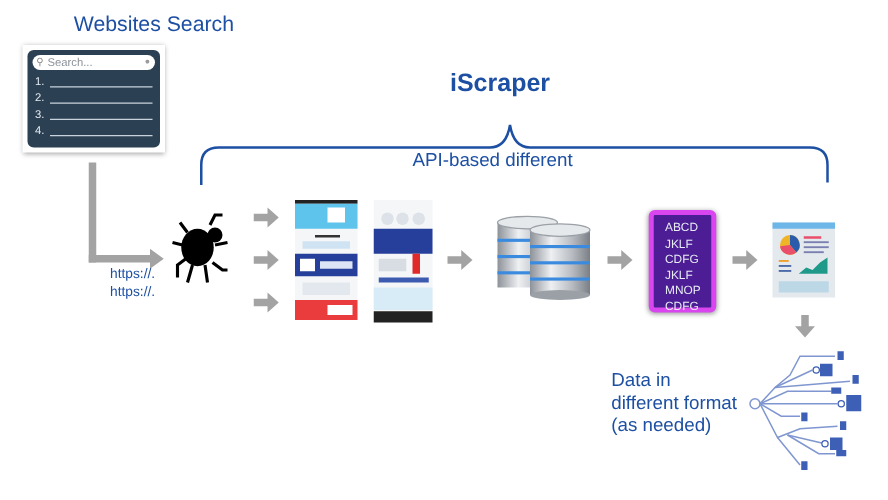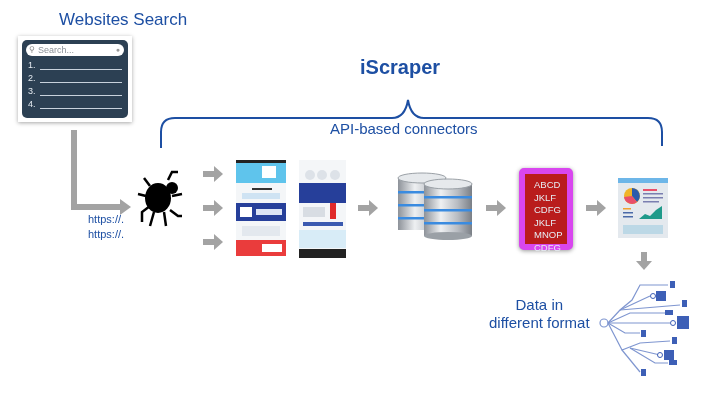--- a/index.html
+++ b/index.html
@@ -9,22 +9,22 @@
   #search-box { left:18px; top:36px; width:114px; height:86px; background:#fff; box-shadow:0 1px 4px rgba(0,0,0,0.35); }
   #search-inner { position:absolute; left:4px; top:4px; right:4px; bottom:4px; background:#2c4053; border-radius:5px; }
   #search-field { position:absolute; left:4px; top:4px; right:4px; height:12px; background:#fff; border-radius:7px; font-size:9px; color:#8a9097; line-height:12px; padding-left:12px; box-sizing:border-box; }
   #search-field .mag { position:absolute; left:3px; top:0px; font-size:8px; color:#888; }
   #search-field .mic { position:absolute; right:4px; top:0px; font-size:7px; color:#999; }
   .result-row { position:absolute; left:6px; right:6px; height:12px; font-size:9px; color:#e6ecf2; }
   .result-row .line { position:absolute; left:12px; right:0; bottom:2px; border-bottom:1px solid #c8d2dc; }
   #title-main { left:360px; top:56px; font-size:20px; font-weight:bold; color:#1d4fa3; }
   #api-label { left:330px; top:120px; font-size:15px; color:#1d4fa3; }
   #urls { left:88px; top:212px; font-size:11px; line-height:15px; color:#1d4fa3; }
-  #data-label { left:489px; top:296px; font-size:15px; line-height:18px; color:#1d4fa3;text-align:center; }
-  .codes { left:519px; top:168px; width:54px; height:82px; background:#b91c1c; border:6px solid #d946ef; border-radius:5px; box-shadow:0 1px 4px rgba(0,0,0,0.4); font-size:9.5px; line-height:12.6px; color:#e6ecf2; padding:5px 0 0 9px; box-sizing:border-box; }
+  #data-label { left:489px; top:296px; font-size:15px; line-height:18px; color:#1d4fa3; }
+  .codes { left:519px; top:168px; width:54px; height:82px; background:#4c1d95; border:4px solid #d946ef; border-radius:5px; box-shadow:0 1px 4px rgba(0,0,0,0.4); font-size:9.5px; line-height:12.6px; color:#e6ecf2; padding:5px 0 0 9px; box-sizing:border-box; }
   svg { position:absolute; left:0; top:0; }
 </style>
 </head>
 <body>
 
 <div class="abs" id="title-search">Websites Search</div>
 
 <div class="abs" id="search-box">
   <div id="search-inner">
     <div id="search-field">
@@ -33,21 +33,21 @@
       <span class="mic">●</span>
     </div>
     <div class="result-row" style="top:20px"><span>1.</span><span class="line"></span></div>
     <div class="result-row" style="top:33px"><span>2.</span><span class="line"></span></div>
     <div class="result-row" style="top:46px"><span>3.</span><span class="line"></span></div>
     <div class="result-row" style="top:59px"><span>4.</span><span class="line"></span></div>
   </div>
 </div>
 
 <div class="abs" id="title-main">iScraper</div>
-<div class="abs" id="api-label">API-based connectors</div>
+<div class="abs" id="api-label">API-based different</div>
 
 <svg width="710" height="400">
   <defs>
     <linearGradient id="cyl" x1="0" x2="1">
       <stop offset="0" stop-color="#8d9299"></stop>
         <stop offset="0.35" stop-color="#eef0f2"></stop>
         <stop offset="0.7" stop-color="#b8bcc2"></stop>
         <stop offset="1" stop-color="#7a7f86"></stop>
     </linearGradient>
   </defs>
@@ -203,13 +203,14 @@
   <div>JKLF</div>
   <div>CDFG</div>
   <div>JKLF</div>
   <div>MNOP</div>
   <div>CDFG</div>
 </div>
 
 <div class="abs" id="data-label">
   <div>Data in</div>
   <div>different format</div>
+  <div>(as needed)</div>
 </div>
 
 </body></html>

